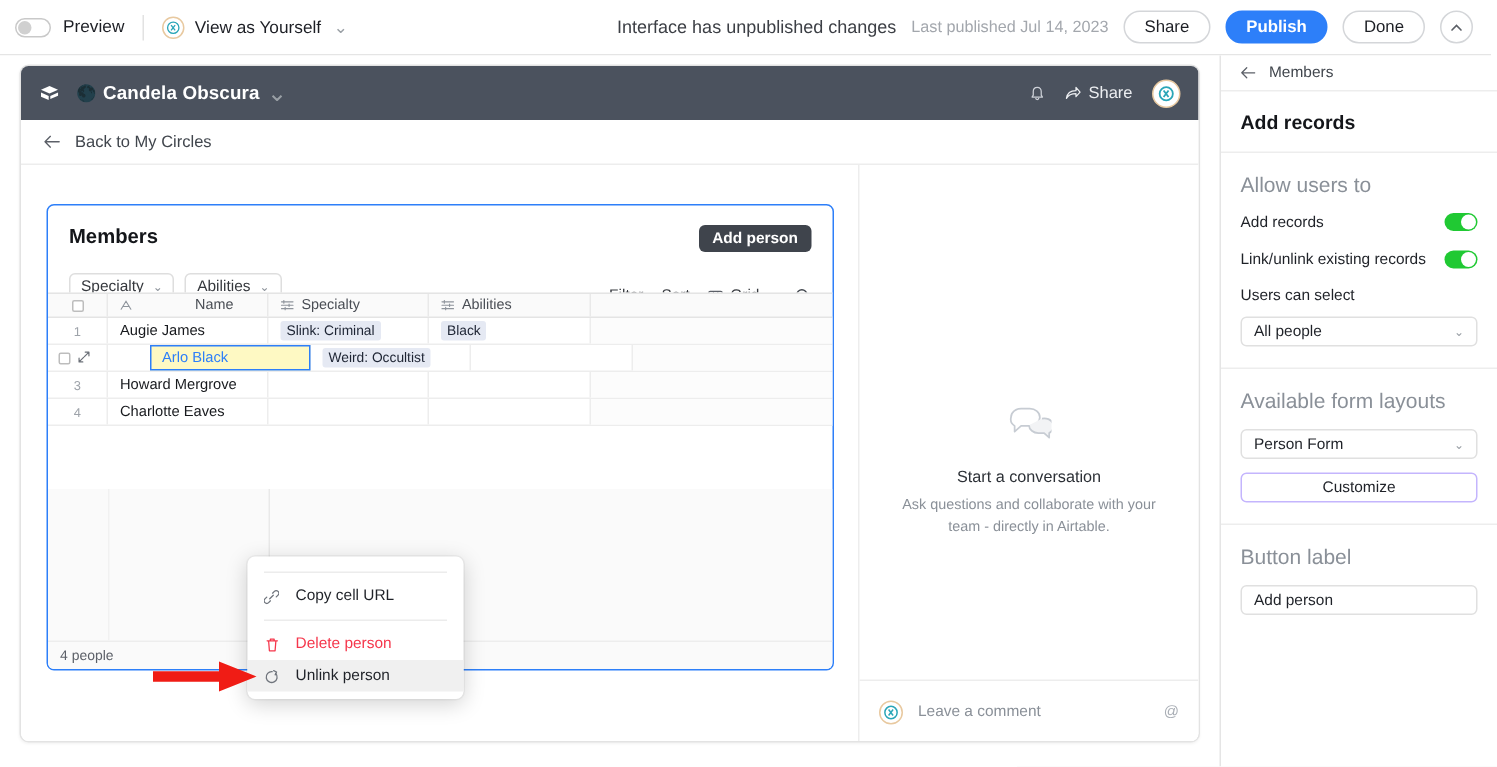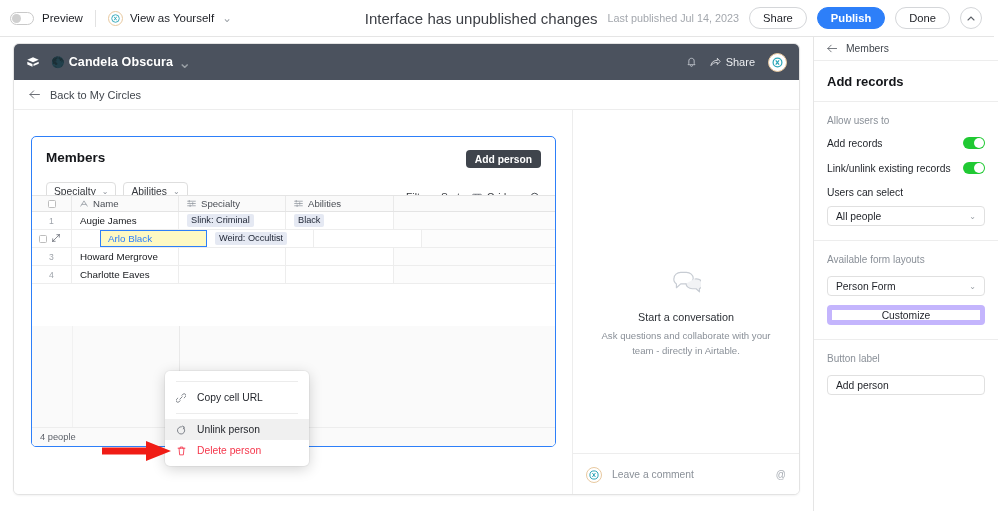--- a/index.html
+++ b/index.html
@@ -32,21 +32,21 @@
     width:15px; height:15px; border-radius:50%;
     border:1.5px solid #e8c9a0; background:#fff;
     display:flex; align-items:center; justify-content:center; flex:none;
   }
   .avatar svg { display:block; }
   .viewas { font-size:11.5px; color:#1d1f25; margin-left:7px; cursor:pointer; }
   .chev { display:inline-block; margin-left:5px; color:#9aa0a6; }
   .topbar-right {
     margin-left:auto; display:flex; align-items:center; gap:10px; padding-right:2px;
   }
-  .unpub { font-size:15px; color:#3c3f45; }
+  .unpub { font-size:12px; color:#3c3f45; }
   .lastpub { font-size:10.8px; color:#a3a7ad; }
   .btn-pill {
     height:22px; padding:0 13px; border-radius:11px; font-size:11.2px;
     display:flex; align-items:center; justify-content:center; cursor:pointer;
     border:1px solid #d4d6d9; background:#fff; color:#1d1f25; white-space:nowrap;
   }
   .btn-pill.primary { background:#2d7ff9; border-color:#2d7ff9; color:#fff; font-weight:bold; }
   .btn-round {
     width:22px; height:22px; border-radius:50%; border:1px solid #d4d6d9;
     background:#fff; display:flex; align-items:center; justify-content:center;
@@ -111,21 +111,21 @@
   .gb-tools-right { margin-left:auto; display:flex; align-items:center; gap:12px; }
   .tool-txt { font-size:10.3px; color:#35383d; cursor:pointer; display:flex; align-items:center; gap:5px;margin-top:13px; }
 
   
   .tbl { position:absolute; left:0; top:58px; right:0; bottom:0; }
   .tbl-head {
     display:flex; height:17px; border-top:1px solid #e4e4e4; border-bottom:1px solid #e4e4e4;
     background:#fafafa;
   }
   .c-chk { width:40px; flex:none; display:flex; align-items:center; justify-content:center; }
-  .c-name { width:107px; flex:none; }
+  .c-name { width:107px; flex:none;gap:37px; }
   .c-spec { width:107px; flex:none; }
   .c-abil { width:108px; flex:none; }
   .c-rest { flex:1; }
   .tbl-head > div { border-right:1px solid #e9e9e9; display:flex; align-items:center; padding-left:8px; font-size:9.6px; color:#4a4e55; }
   .tbl-head > .c-chk { padding-left:0; }
   .tbl-head > .c-rest { border-right:none; }
   .hcell-ico { margin-right:5px; color:#8e949c; display:flex; align-items:center; }
   .chkbox { width:8px; height:8px; border:1px solid #bdbdbd; border-radius:1.5px; background:#fff; }
 
   .trow { display:flex; height:18px; border-bottom:1px solid #ededed; background:#fff; }
@@ -185,37 +185,37 @@
   .conv-foot .avatar { width:16px; height:16px; }
   .conv-placeholder { font-size:10.3px; color:#8a9098; margin-left:10px; }
   .at-ico { margin-left:auto; color:#a9aeb5; font-size:10px; }
 
   
   .rp-crumb { height:24px; display:flex; align-items:center; padding:0 13px; gap:9px; border-bottom:1px solid #ededed; }
   .rp-crumb-txt { font-size:10.3px; color:#41464d; }
   .rp-title-wrap { padding:13px 13px 12px 13px; border-bottom:1px solid #ededed; }
   .rp-title { font-size:13px; font-weight:bold; color:#14161a; }
   .rp-section { padding:13px 13px 14px 13px; border-bottom:1px solid #ededed; }
-  .rp-label { font-size:10px; color:#8a9098; margin-bottom:11px; }
+  .rp-label { font-size:14px; color:#8a9098; margin-bottom:11px; }
   .rp-row { display:flex; align-items:center; margin-bottom:13px; }
   .rp-row-label { font-size:10.3px; color:#1f2228; }
   .sw {
     margin-left:auto; width:22px; height:12px; border-radius:6px;
     background:#20c933; position:relative; cursor:pointer; flex:none;
   }
   .sw .knob { position:absolute; right:1px; top:1px; width:10px; height:10px; border-radius:50%; background:#fff; }
   .rp-sublabel { font-size:10.3px; color:#1f2228; margin-bottom:8px; }
   .select {
     height:20px; border:1px solid #e0e0e0; border-radius:4px; background:#fff;
     display:flex; align-items:center; padding:0 8px; font-size:10.3px; color:#1f2228;
     cursor:pointer;
   }
   .select .chev2 { margin-left:auto; color:#9aa0a6; font-size:8px; }
   .btn-outline {
-    height:20px; border:5px solid #c4b5fd; border-radius:4px; background:#fff;
+    height:20px; border:1px solid #c4b5fd; border-radius:4px; background:#fff;
     display:flex; align-items:center; justify-content:center; font-size:10.3px;
     color:#1f2228; cursor:pointer; margin-top:9px;
   }
   .field {
     height:20px; border:1px solid #e0e0e0; border-radius:4px; background:#fff;
     display:flex; align-items:center; padding:0 8px; font-size:10.3px; color:#1f2228;
   }
 </style>
 </head>
 <body>
@@ -433,36 +433,36 @@
               <div class="ctx-sep"></div>
               <div class="ctx-item">
                 <span class="ctx-ico">
                   <svg width="10" height="10" viewBox="0 0 11 11">
                     <path d="M4.2 6.8 L6.8 4.2 M6.3 2.7 L7.6 1.4 a1.9 1.9 0 0 1 2.7 2.7 L9 5.4 M4.7 8.3 L3.4 9.6 a1.9 1.9 0 0 1 -2.7 -2.7 L2 5.6" fill="none" stroke="#6f747c" stroke-width="0.95" stroke-linecap="round"></path>
                   </svg>
                 </span>
                 <span>Copy cell URL</span>
               </div>
               <div class="ctx-sep"></div>
+              <div class="ctx-item danger">
+                <span class="ctx-ico">
+                  <svg width="9" height="10" viewBox="0 0 10 11">
+                    <path d="M1.2 2.4 L8.8 2.4 M2.3 2.4 L2.9 9.8 L7.1 9.8 L7.7 2.4 M3.6 2.4 L3.6 1.1 L6.4 1.1 L6.4 2.4" fill="none" stroke="#f5364b" stroke-width="0.95" stroke-linejoin="round" stroke-linecap="round"></path>
+                  </svg>
+                </span>
+                <span>Delete person</span>
+              </div>
               <div class="ctx-item hl">
                 <span class="ctx-ico">
                   <svg width="10" height="10" viewBox="0 0 11 11">
                     <path d="M8.6 3.2 a4 4 0 1 1 -2.6 -1.3" fill="none" stroke="#6f747c" stroke-width="0.95" stroke-linecap="round"></path>
                     <path d="M7.1 1.2 L9.2 2.2 L8.2 4.3" fill="none" stroke="#6f747c" stroke-width="0.95" stroke-linecap="round" stroke-linejoin="round"></path>
                   </svg>
                 </span>
                 <span>Unlink person</span>
-              </div>
-              <div class="ctx-item danger">
-                <span class="ctx-ico">
-                  <svg width="9" height="10" viewBox="0 0 10 11">
-                    <path d="M1.2 2.4 L8.8 2.4 M2.3 2.4 L2.9 9.8 L7.1 9.8 L7.7 2.4 M3.6 2.4 L3.6 1.1 L6.4 1.1 L6.4 2.4" fill="none" stroke="#f5364b" stroke-width="0.95" stroke-linejoin="round" stroke-linecap="round"></path>
-                  </svg>
-                </span>
-                <span>Delete person</span>
               </div>
             </div>
 
             <div class="arrow-annot">
               <svg width="70" height="22" viewBox="0 0 70 22">
                 <path d="M0 7.5 L44 7.5 L44 1 L69 11 L44 21 L44 14.5 L0 14.5 Z" fill="#f01c15"></path>
               </svg>
             </div>
           </div>
 

